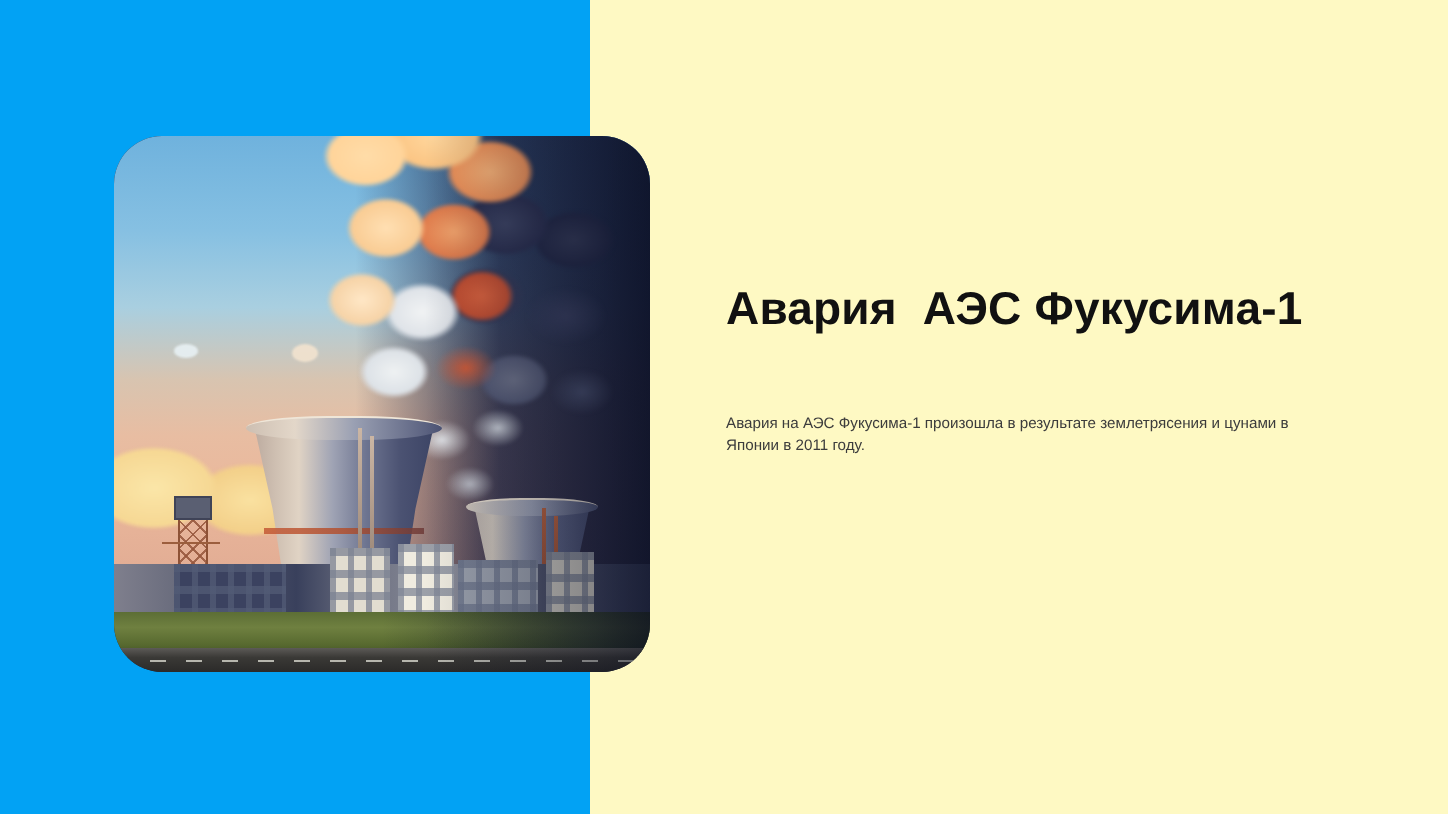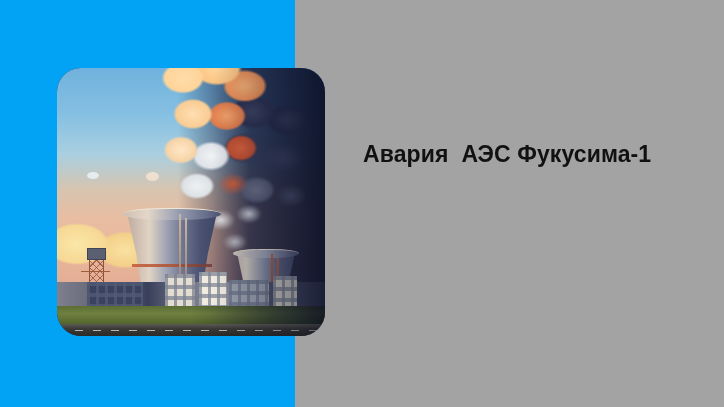--- a/index.html
+++ b/index.html
@@ -13,21 +13,21 @@
     overflow: hidden;
     font-family: "Liberation Sans", sans-serif;
     position: relative;
   }
 
   .slide {
     position: absolute;
     left: 0; top: 0;
     width: 724px;
     height: 407px;
-    background: #a3a3a3;
+    background: #fef9c3;
     overflow: hidden;
   }
 
   
   .blue-panel {
     position: absolute;
     left: 0; top: 0;
     width: 295px;
     height: 407px;
     background: #02a2f4;
@@ -373,15 +373,16 @@
       <div class="grass"></div>
       <div class="grass-shade"></div>
       <div class="road"></div>
       <div class="road-line"></div>
       <div class="card-shade"></div>
     </div>
   </div>
 
   <div class="text-col">
     <h1 class="title">Авария  АЭС Фукусима-1</h1>
+    <p class="body-text">Авария на АЭС Фукусима-1 произошла в результате землетрясения и цунами в Японии в 2011 году.</p>
   </div>
 
 </div>
 
 </body></html>

